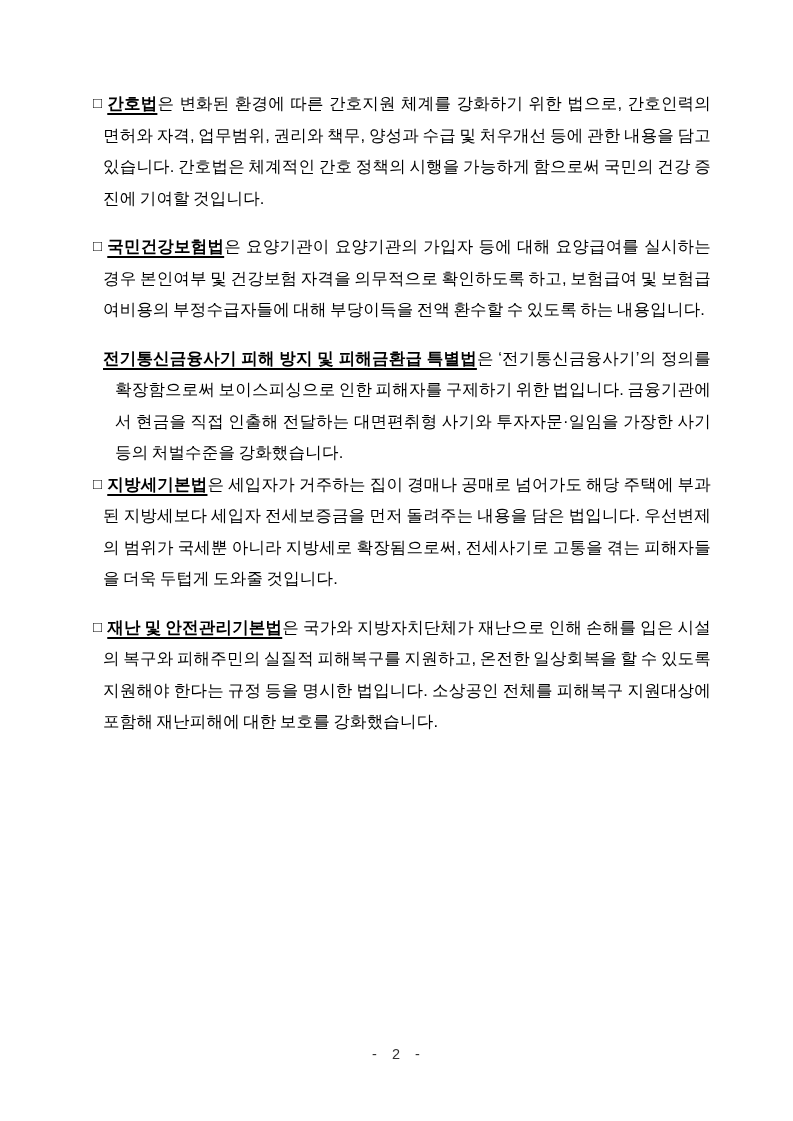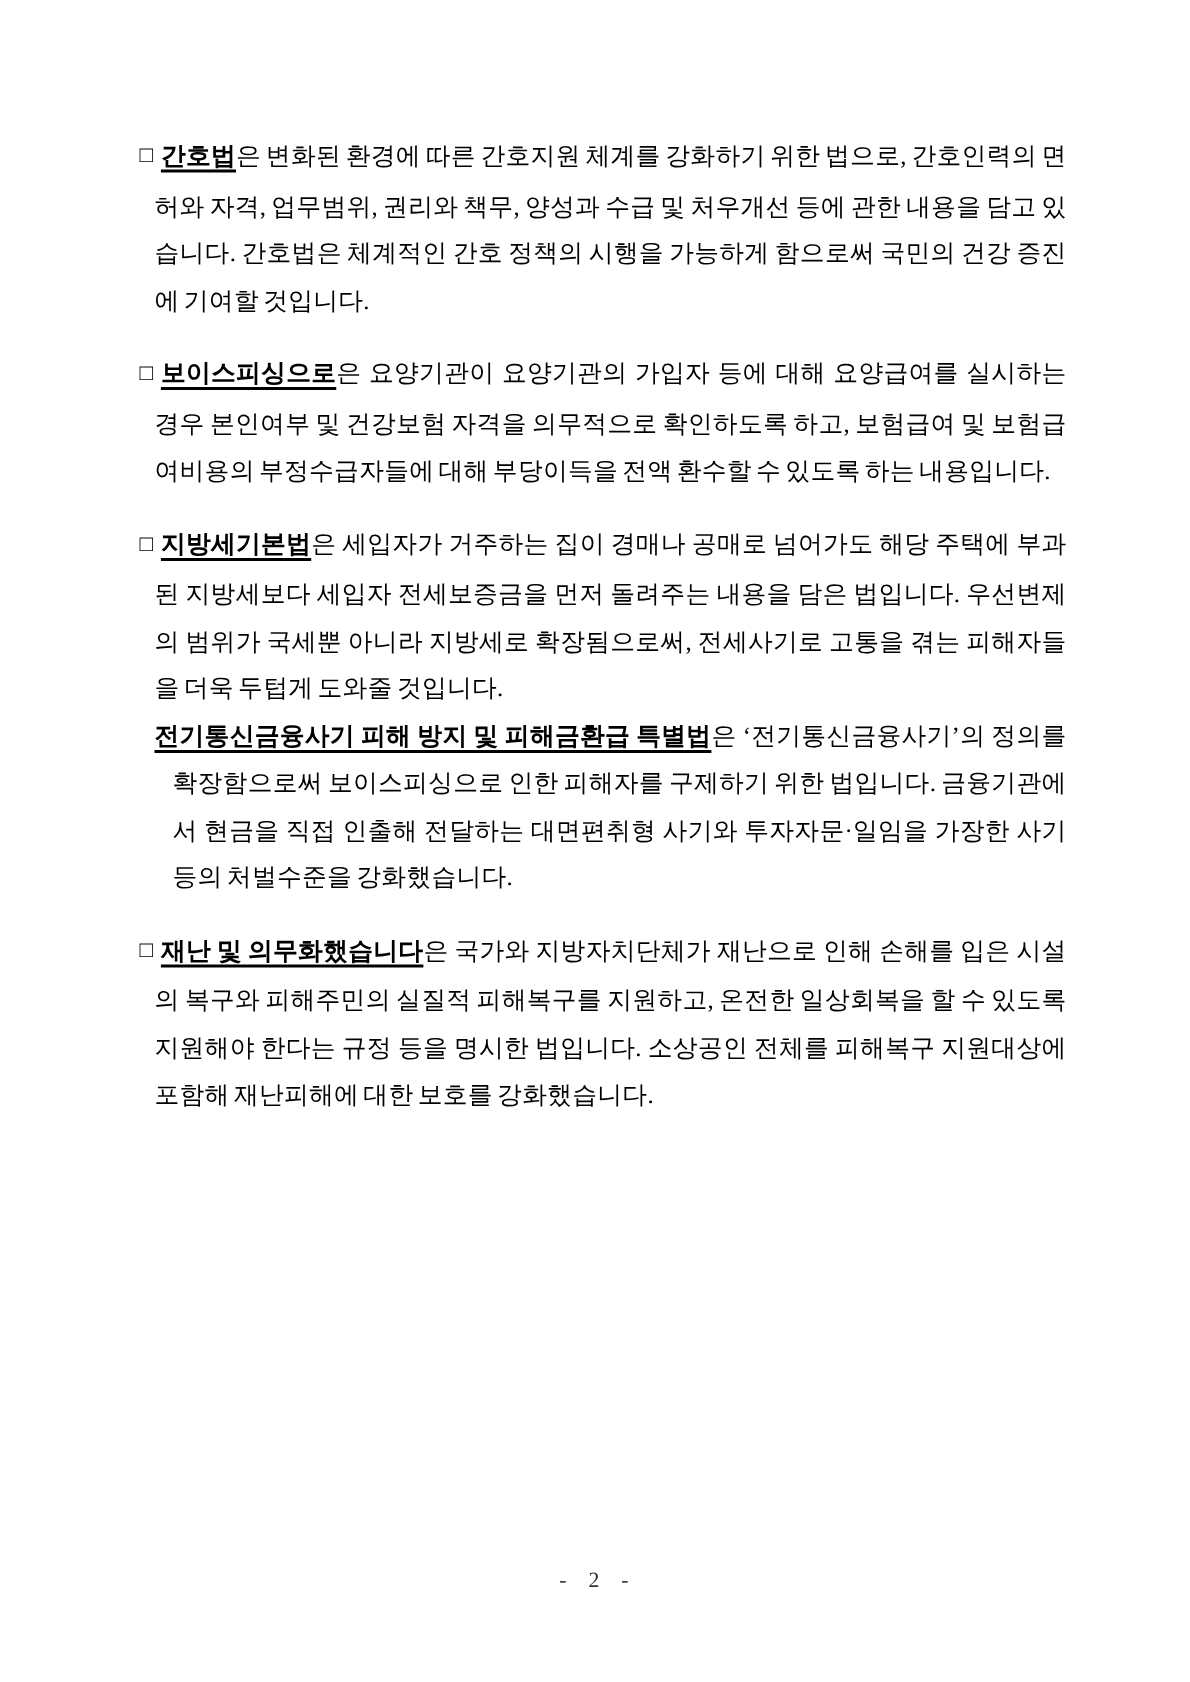--- a/index.html
+++ b/index.html
@@ -6,21 +6,21 @@
     margin: 0;
     padding: 0;
     background: #ffffff;
   }
   .doc-page {
     position: relative;
     width: 793px;
     height: 1121px;
     background: #ffffff;
     color: #000000;
-    font-family: Liberation Serif, serif;
+    font-family: Liberation Sans, sans-serif;
     overflow: hidden;
   }
   .doc-content {
     position: absolute;
     left: 103px;
     top: 88px;
     width: 608px;
   }
   .law-block + .law-block {
     margin-top: 17px;
@@ -70,24 +70,24 @@
 </style>
 </head>
 <body>
 
 <div class="doc-page">
   <div class="doc-content" id="doc-content">
       <div class="law-block">
         <p class="para with-box"><span class="checkbox">□</span><span class="law-title">간호법</span><span class="law-body">은 변화된 환경에 따른 간호지원 체계를 강화하기 위한 법으로, 간호인력의 면허와 자격, 업무범위, 권리와 책무, 양성과 수급 및 처우개선 등에 관한 내용을 담고 있습니다. 간호법은 체계적인 간호 정책의 시행을 가능하게 함으로써 국민의 건강 증진에 기여할 것입니다.</span></p>
       </div>
       <div class="law-block">
-        <p class="para with-box"><span class="checkbox">□</span><span class="law-title">보이스피싱으로</span><span class="law-body">은 요양기관이 요양기관의 가입자 등에 대해 요양급여를 실시하는 경우 본인여부 및 건강보험 자격을 의무적으로 확인하도록 하고, 보험급여 및 보험급여비용의 부정수급자들에 대해 부당이득을 전액 환수할 수 있도록 하는 내용입니다.</span></p>
+        <p class="para with-box"><span class="checkbox">□</span><span class="law-title">국민건강보험법</span><span class="law-body">은 요양기관이 요양기관의 가입자 등에 대해 요양급여를 실시하는 경우 본인여부 및 건강보험 자격을 의무적으로 확인하도록 하고, 보험급여 및 보험급여비용의 부정수급자들에 대해 부당이득을 전액 환수할 수 있도록 하는 내용입니다.</span></p>
       </div>
       <div class="law-block">
+        <p class="para sub"><span class="law-title">전기통신금융사기 피해 방지 및 피해금환급 특별법</span><span class="law-body">은 ‘전기통신금융사기’의 정의를 확장함으로써 보이스피싱으로 인한 피해자를 구제하기 위한 법입니다. 금융기관에서 현금을 직접 인출해 전달하는 대면편취형 사기와 투자자문·일임을 가장한 사기 등의 처벌수준을 강화했습니다.</span></p>
         <p class="para with-box"><span class="checkbox">□</span><span class="law-title">지방세기본법</span><span class="law-body">은 세입자가 거주하는 집이 경매나 공매로 넘어가도 해당 주택에 부과된 지방세보다 세입자 전세보증금을 먼저 돌려주는 내용을 담은 법입니다. 우선변제의 범위가 국세뿐 아니라 지방세로 확장됨으로써, 전세사기로 고통을 겪는 피해자들을 더욱 두텁게 도와줄 것입니다.</span></p>
-        <p class="para sub"><span class="law-title">전기통신금융사기 피해 방지 및 피해금환급 특별법</span><span class="law-body">은 ‘전기통신금융사기’의 정의를 확장함으로써 보이스피싱으로 인한 피해자를 구제하기 위한 법입니다. 금융기관에서 현금을 직접 인출해 전달하는 대면편취형 사기와 투자자문·일임을 가장한 사기 등의 처벌수준을 강화했습니다.</span></p>
       </div>
       <div class="law-block">
-        <p class="para with-box"><span class="checkbox">□</span><span class="law-title">재난 및 의무화했습니다</span><span class="law-body">은 국가와 지방자치단체가 재난으로 인해 손해를 입은 시설의 복구와 피해주민의 실질적 피해복구를 지원하고, 온전한 일상회복을 할 수 있도록 지원해야 한다는 규정 등을 명시한 법입니다. 소상공인 전체를 피해복구 지원대상에 포함해 재난피해에 대한 보호를 강화했습니다.</span></p>
+        <p class="para with-box"><span class="checkbox">□</span><span class="law-title">재난 및 안전관리기본법</span><span class="law-body">은 국가와 지방자치단체가 재난으로 인해 손해를 입은 시설의 복구와 피해주민의 실질적 피해복구를 지원하고, 온전한 일상회복을 할 수 있도록 지원해야 한다는 규정 등을 명시한 법입니다. 소상공인 전체를 피해복구 지원대상에 포함해 재난피해에 대한 보호를 강화했습니다.</span></p>
       </div>
     </div>
   <div class="page-footer">- 2 -</div>
 </div>
 
 </body></html>

